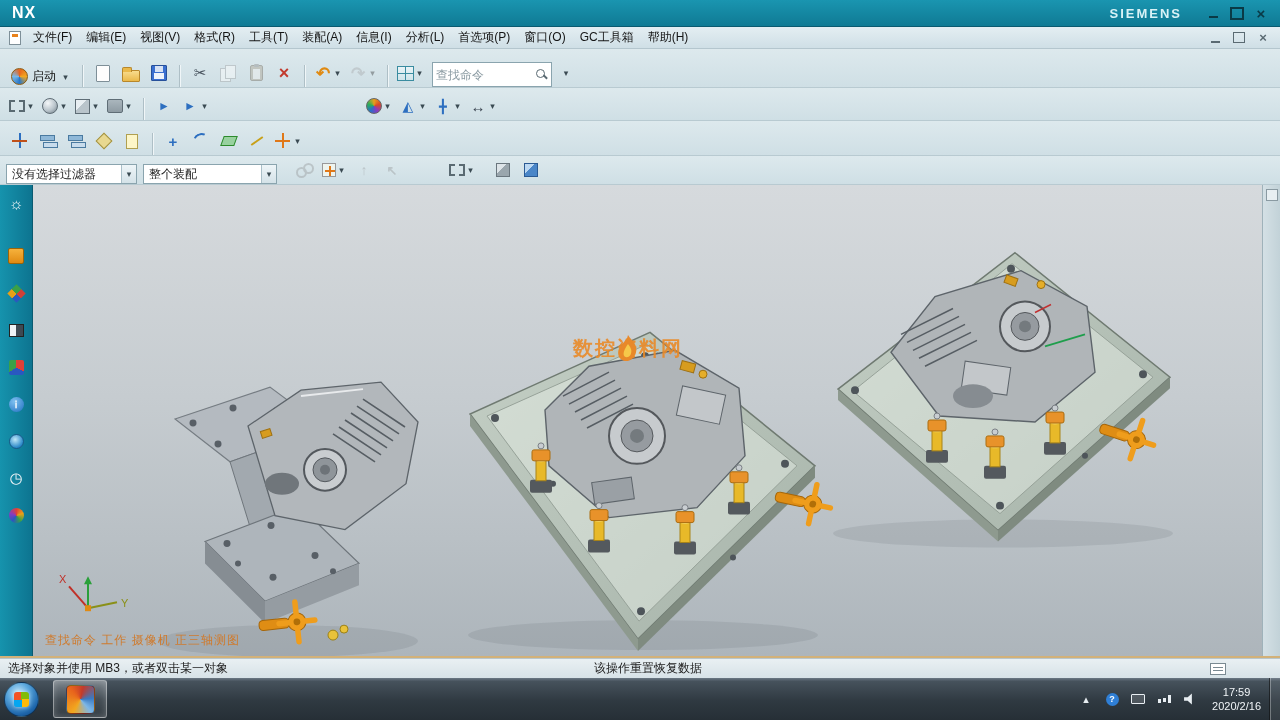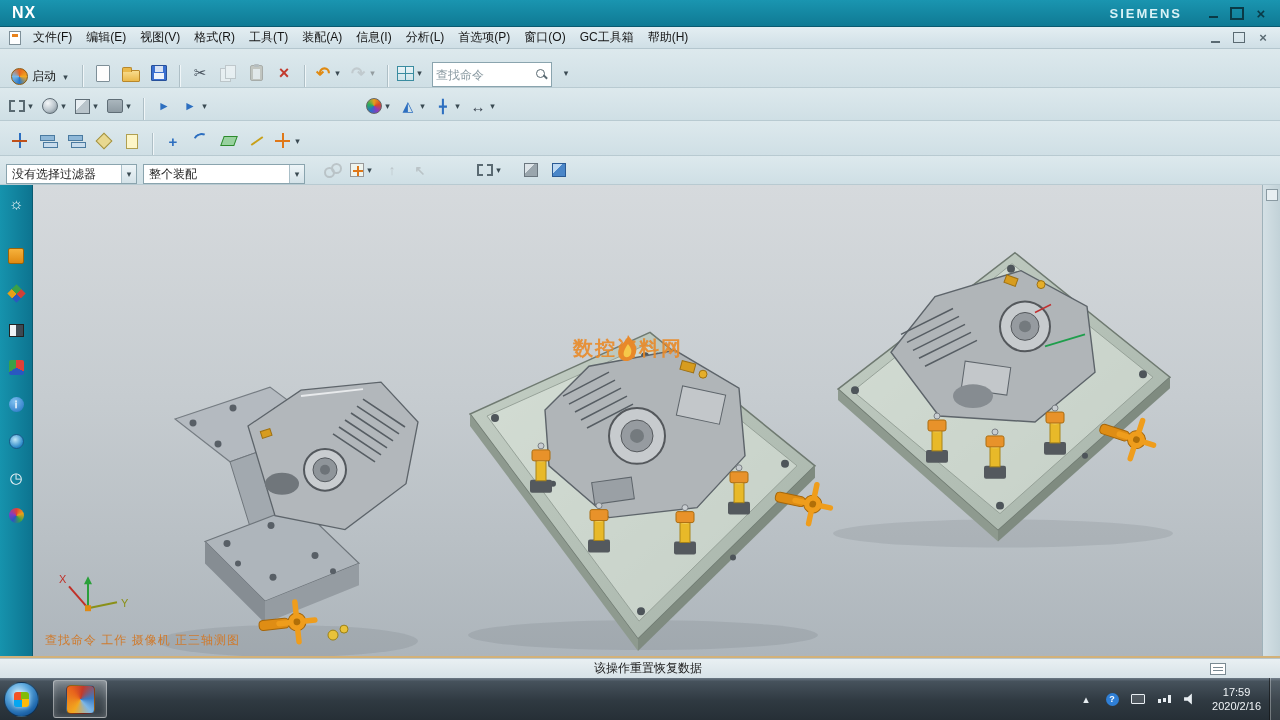--- a/index.html
+++ b/index.html
@@ -96,21 +96,21 @@
   .searchbox{display:flex;align-items:center;width:120px;height:25px;background:#fff;border:1px solid #8aa4ae;padding:4px 3px;margin-left:4px}
   .searchbox input{flex:1;width:90px;border:0;outline:none;font-size:12px;color:#333;background:transparent}
   .searchbox input::placeholder{color:#8a9aa2}
   .s-magc{width:12px;height:12px;position:relative}
   .s-magc::before{content:"";position:absolute;left:0;top:0;width:7px;height:7px;border:1.5px solid #5a6a72;border-radius:50%}
   .s-magc::after{content:"";position:absolute;left:7px;top:7px;width:5px;height:1.5px;background:#5a6a72;transform:rotate(45deg)}
 
   .combo{height:20px;background:#fff;border:1px solid #8aa4ae;display:flex;align-items:center;font-size:12px;color:#222;padding-left:5px;margin-right:6px}
   .combo .ctext{flex:1;white-space:nowrap;overflow:hidden}
   .combo .dd{height:100%;background:linear-gradient(#eef5f8,#d4e2e8);border-left:1px solid #aabfc8;width:15px}
-  .w1{width:131px}.w2{width:162px}
+  .w1{width:131px}.w2{width:134px}
 
   
   .main{display:flex;height:473px;border-bottom:2px solid #d2b179}
   .sidebar{width:33px;background:linear-gradient(90deg,#1693ad,#0d7490);border-right:1px solid #0a5a70;display:flex;flex-direction:column;align-items:center;padding-top:8px}
   .sidebar .tbtn{width:26px;height:22px;margin:0 0 15px;min-width:0}
   .sidebar .tbtn:first-child{margin-bottom:30px}
   .s-gear::before{content:"☼";font-size:16px;color:#f0f6f8}
   .s-nav-orange{width:16px;height:16px;background:linear-gradient(#f6b23c,#e08a12);border:1px solid #9c6408;border-radius:2px}
   .s-nav-pin{width:13px;height:13px;background:conic-gradient(#d04038 0 25%,#2a58c0 0 50%,#e8a018 0 75%,#3aa048 0);transform:rotate(45deg)}
   .s-nav-toggle{width:15px;height:13px;background:linear-gradient(90deg,#eef2f5 0 50%,#3e4953 50%);border:1px solid #222}
@@ -545,20 +545,21 @@
       </svg>
       <span>数控资料网</span>
     </div>
     <div class="view-label">查找命令 工作 摄像机 正三轴测图</div>
   </div>
 
   <div class="rightstrip"></div>
 </div>
 
 <div class="statusbar">
+  <span>选择对象并使用 MB3，或者双击某一对象</span>
   <span class="sb-center">该操作重置恢复数据</span>
   <span class="sb-icon"></span>
 </div>
 
 <div class="taskbar">
   <button class="orb">
     <span class="flag"></span>
   </button>
   <button class="taskbtn">
     <span class="nxappicon"></span>

